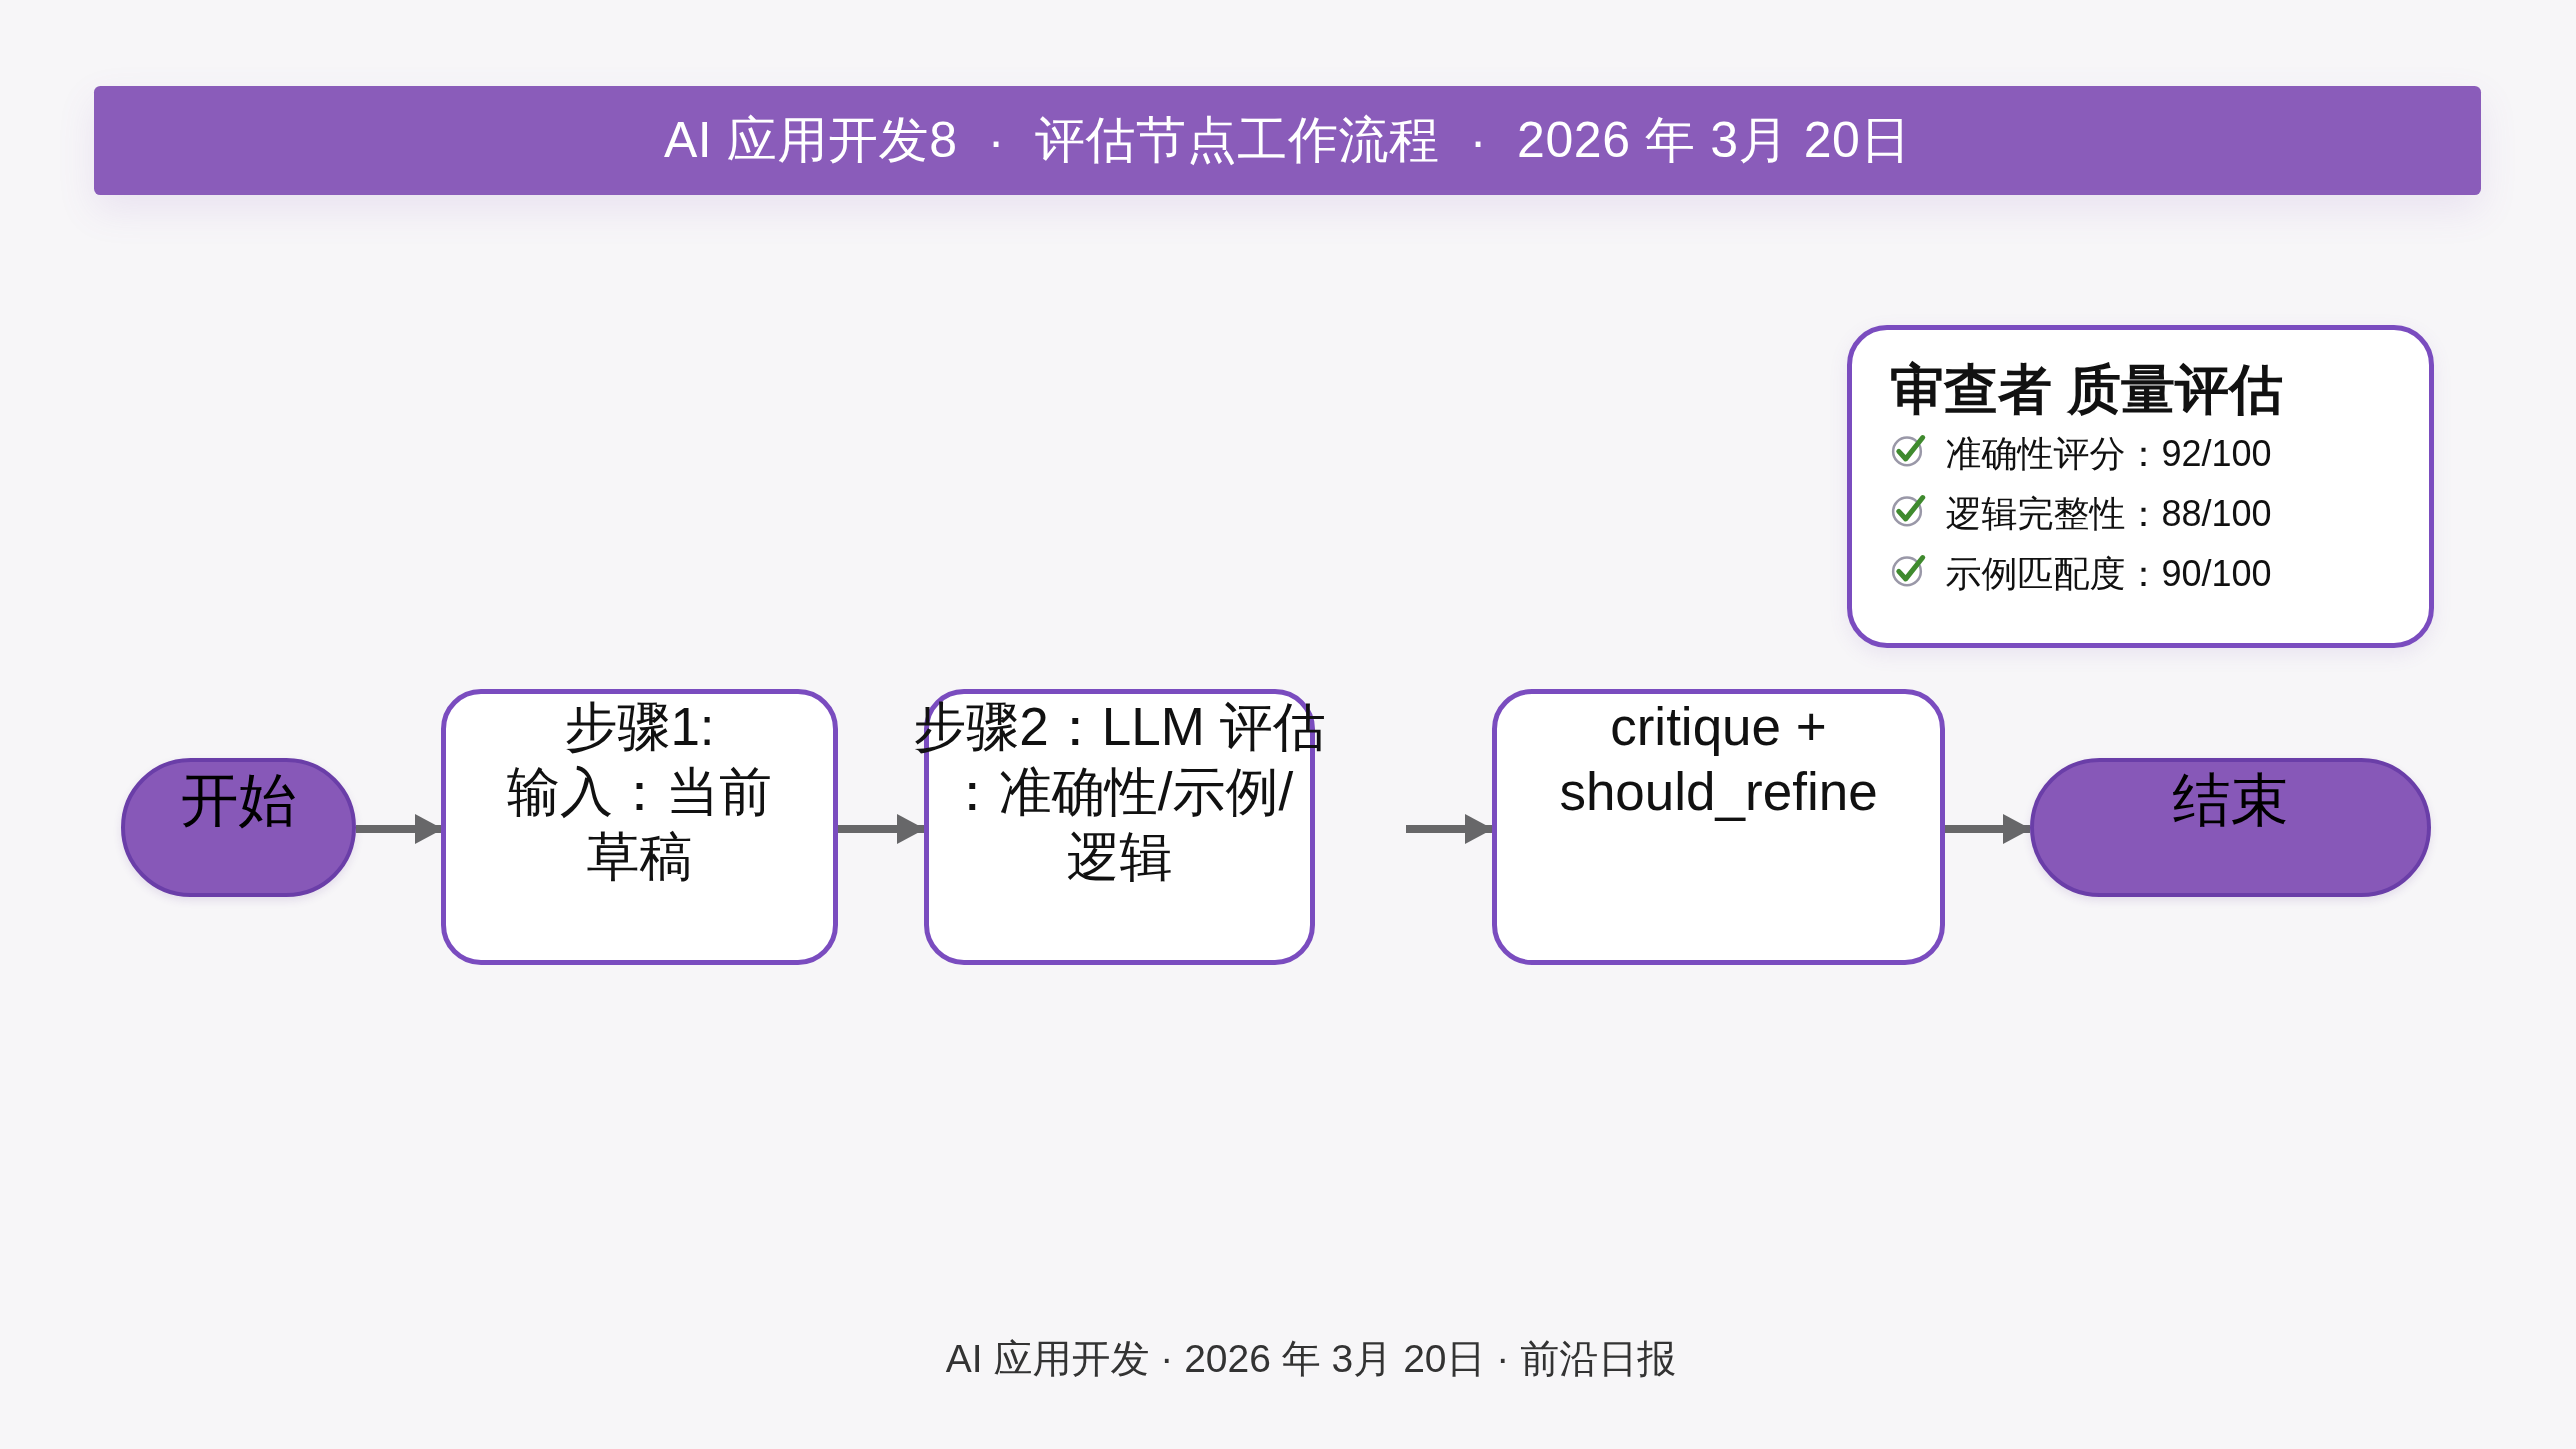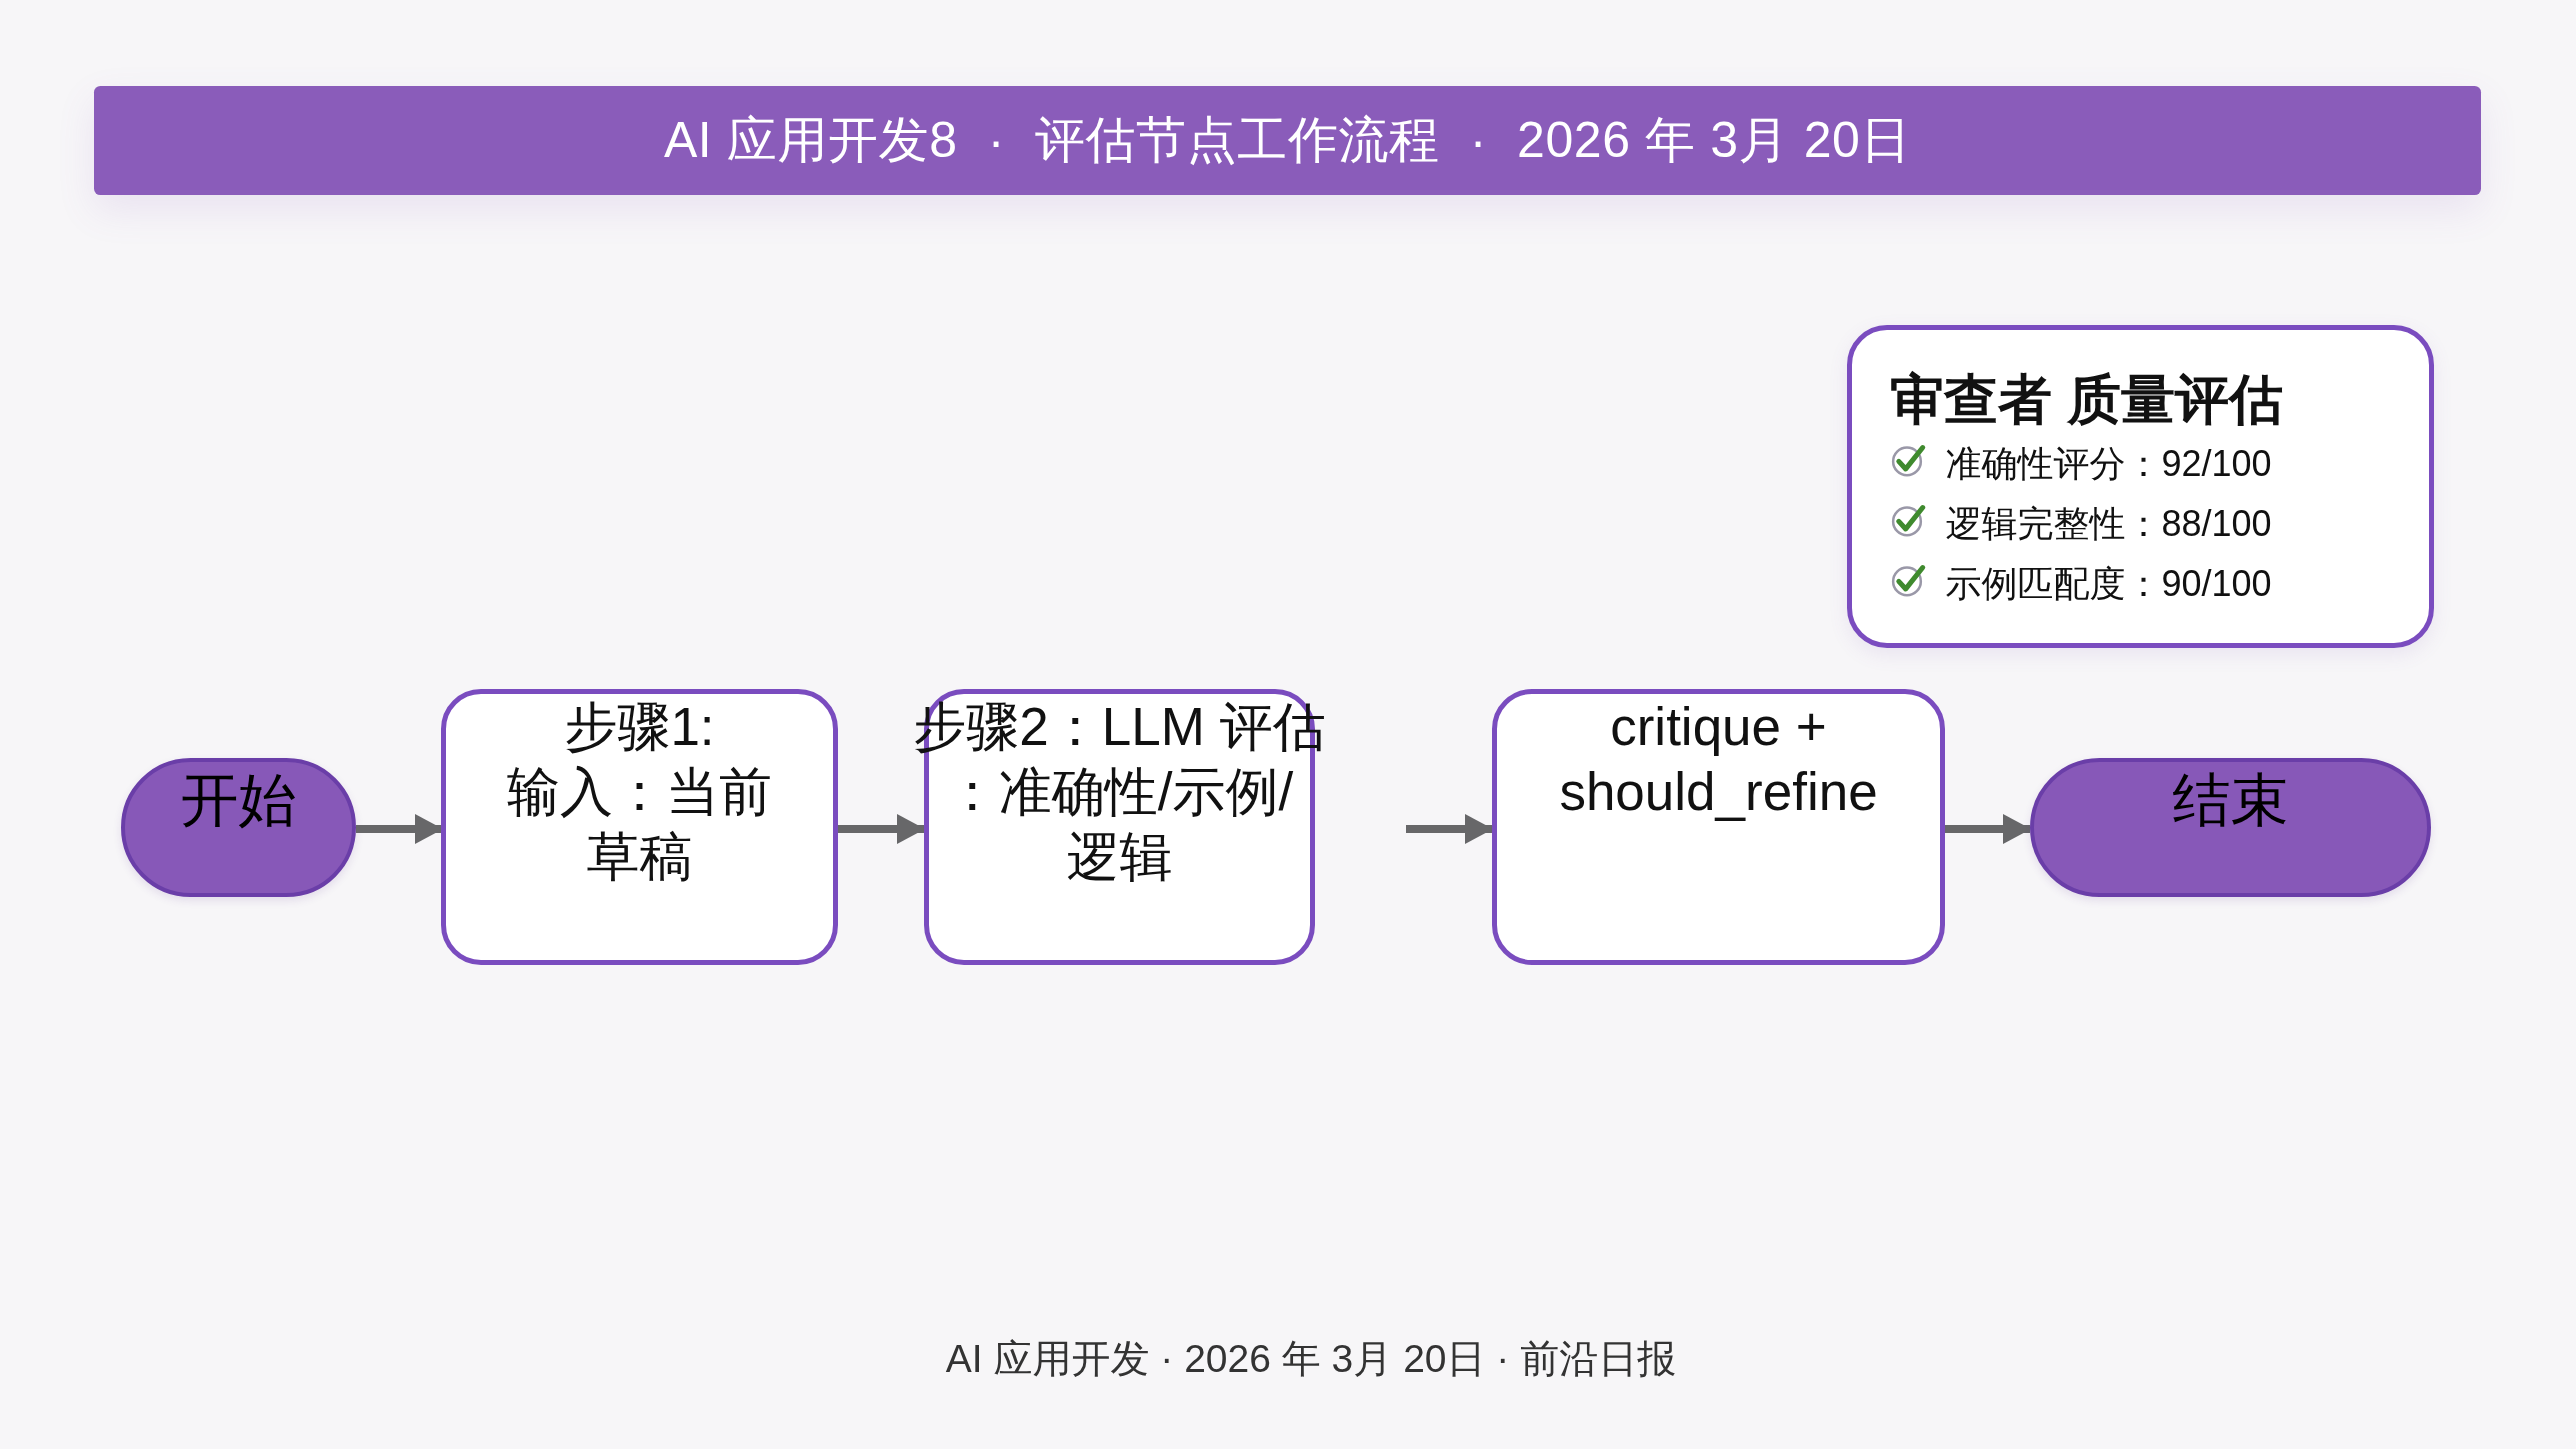--- a/index.html
+++ b/index.html
@@ -36,21 +36,21 @@
     content: ""; position: absolute; right: -1.3px; top: 50%;
     transform: translateY(-50%);
     border-left: 28px solid #676769;
     border-top: 15px solid transparent; border-bottom: 15px solid transparent;
   }
   .review {
     position: absolute; left: 1847px; top: 325px; width: 587px; height: 323px;
     box-sizing: border-box; background: #ffffff;
     border: 5.7px solid #7a4cbf; border-radius: 40px;
     box-shadow: 0 6.3px 19px rgba(120, 80, 180, 0.10);
-    padding: 38px 0 0 38px;
+    padding: 28px 0 0 38px;
   }
   .review-title { font-size: 54px; font-weight: 700; color: #111; line-height: 63px; margin-bottom: 8.8px; }
   .review-item { display: flex; align-items: flex-start; height: 60px; font-size: 36px; color: #111; }
   .review-item svg { width: 39px; height: 39px; margin-right: 16.4px; flex: none; }
   .footer {
     position: absolute; left: 0; width: 2576px; top: 1332px;
     text-align: center; font-size: 39px; color: #333333; padding-left: 23px;
   }
 </style>
 </head>

